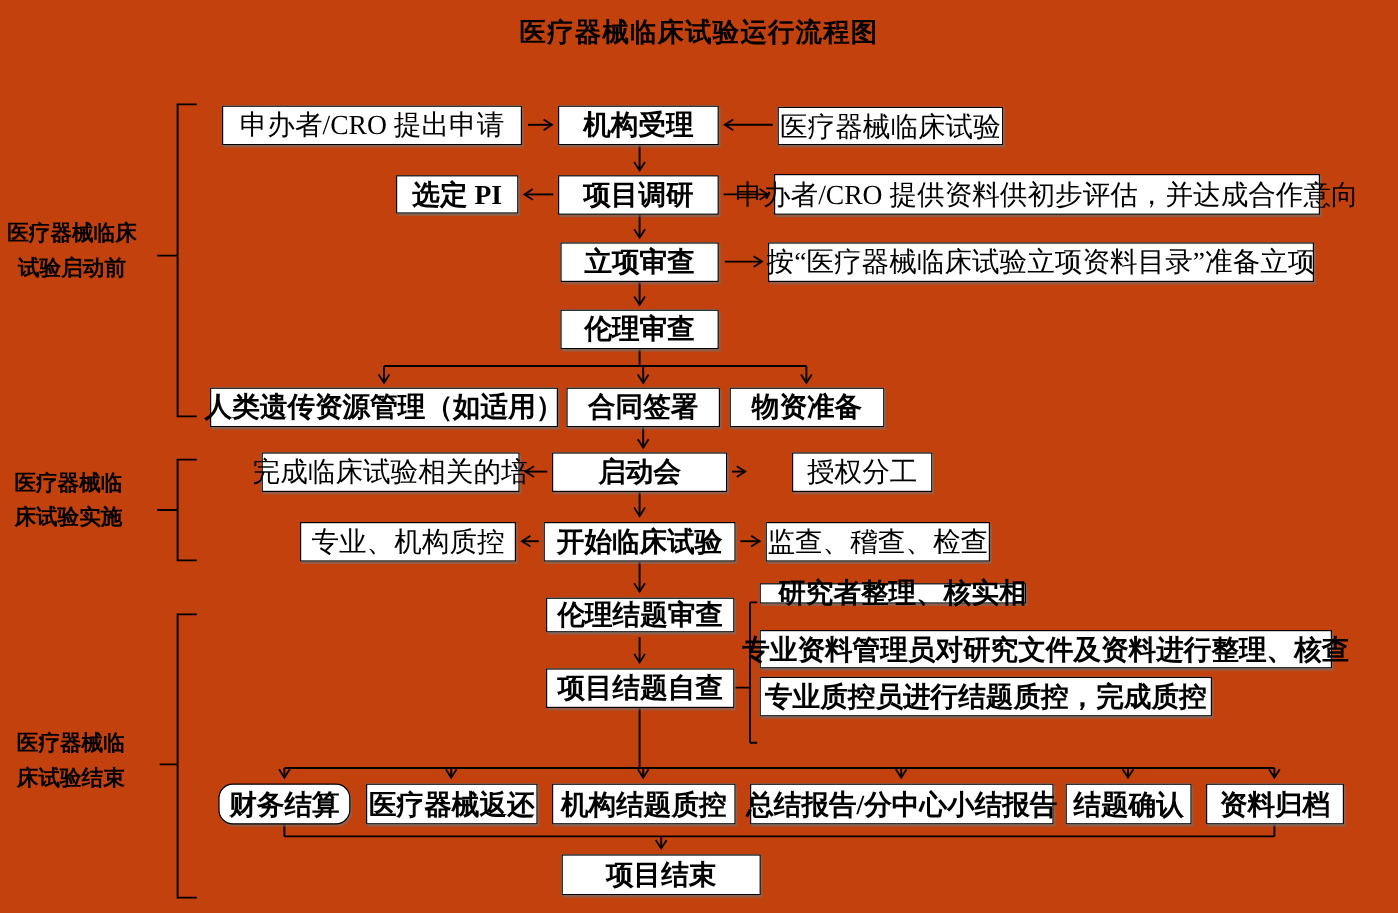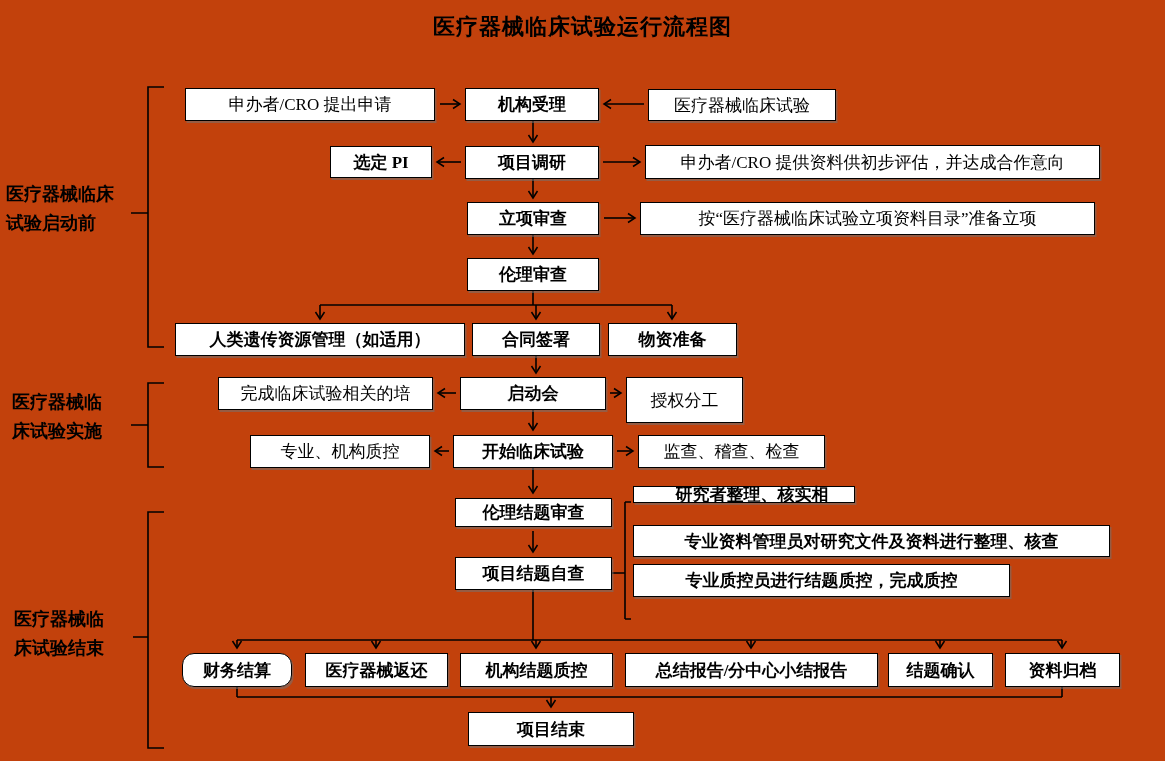--- a/index.html
+++ b/index.html
@@ -18,27 +18,28 @@
     text-align:center;font-size:22px;font-weight:bold;
     letter-spacing:1px;z-index:3;
   }
   .node{
     position:absolute;z-index:2;
     box-sizing:border-box;
     background:#fff;
     border:1.7px solid #000;
     box-shadow:1.5px 2px 0 rgba(115,115,115,.55);
     display:flex;align-items:center;justify-content:center;
-    font-size:17px;line-height:1;white-space:nowrap;
+    font-size:23px;line-height:1;white-space:nowrap;
   }
   .node.b{font-weight:bold;}
   .stage{
     position:absolute;z-index:2;
     font-size:18px;font-weight:bold;line-height:29px;
     white-space:nowrap;
+    text-align:center;
   }
 </style>
 </head>
 <body>
 
 <div id="canvas">
 
   <div class="title">医疗器械临床试验运行流程图</div>
 
   <svg id="connectors" width="1165" height="761" viewBox="0 0 1165 761" aria-hidden="true">
@@ -124,21 +125,21 @@
   <div class="node" style="left:640px;top:202px;width:455px;height:33px;">按“医疗器械临床试验立项资料目录”准备立项</div>
 
   <div class="node b" style="left:467px;top:258px;width:132px;height:33px;">伦理审查</div>
 
   <div class="node b" style="left:175px;top:323px;width:290px;height:33px;">人类遗传资源管理（如适用）</div>
   <div class="node b" style="left:472px;top:323px;width:128px;height:33px;">合同签署</div>
   <div class="node b" style="left:608px;top:323px;width:129px;height:33px;">物资准备</div>
 
   <div class="node" style="left:218px;top:377px;width:215px;height:33px;">完成临床试验相关的培</div>
   <div class="node b" style="left:460px;top:377px;width:146px;height:33px;">启动会</div>
-  <div class="node" style="left:626px;top:377px;width:117px;height:46px;">授权分工</div>
+  <div class="node" style="left:660px;top:377px;width:117px;height:33px;">授权分工</div>
 
   <div class="node" style="left:250px;top:435px;width:180px;height:33px;">专业、机构质控</div>
   <div class="node b" style="left:453px;top:435px;width:160px;height:33px;">开始临床试验</div>
   <div class="node" style="left:638px;top:435px;width:187px;height:33px;">监查、稽查、检查</div>
 
   <div class="node b" style="left:455px;top:498px;width:157px;height:29px;">伦理结题审查</div>
   <div class="node b" style="left:633px;top:486px;width:222px;height:17px;padding-left:16px;">研究者整理、核实相</div>
   <div class="node b" style="left:633px;top:525px;width:477px;height:32px;">专业资料管理员对研究文件及资料进行整理、核查</div>
   <div class="node b" style="left:455px;top:557px;width:157px;height:33px;">项目结题自查</div>
   <div class="node b" style="left:633px;top:564px;width:377px;height:33px;">专业质控员进行结题质控，完成质控</div>

